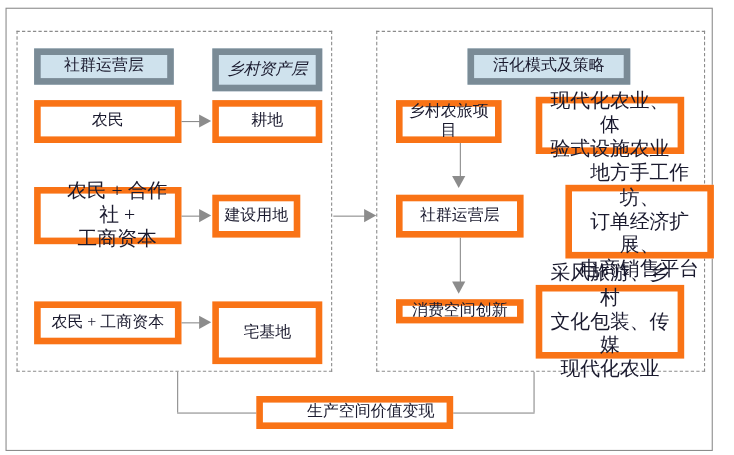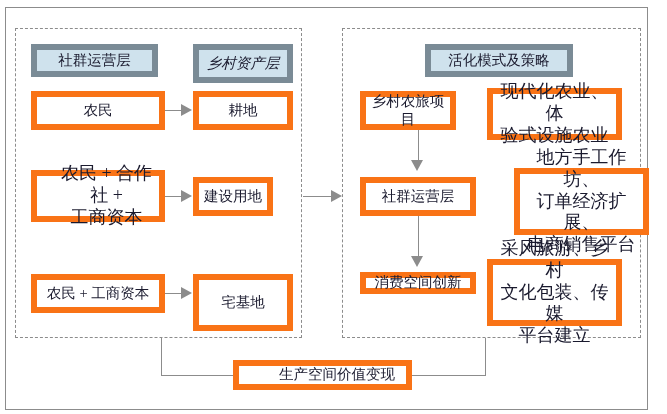--- a/index.html
+++ b/index.html
@@ -108,21 +108,21 @@
   <div class="box multiline" style="left:514px;top:168px;width:135px;height:67px;">地方手工作坊、
 订单经济扩展、
 电商销售平台</div>
 
   <div class="vline" style="left:418px;top:216px;height:45px;"></div>
   <div class="arrow-down" style="left:411px;top:256px;"></div>
 
   <div class="box" style="left:360px;top:272px;width:116px;height:22px;">消费空间创新</div>
   <div class="box multiline" style="left:487px;top:259px;width:135px;height:67px;">采风旅游、乡村
 文化包装、传媒
-平台建立</div>
+现代化农业</div>
 
   <div class="vline" style="left:161px;top:338px;height:37px;"></div>
   <div class="hline" style="left:161px;top:375px;width:73px;"></div>
 
   <div class="vline" style="left:485px;top:338px;height:37px;"></div>
   <div class="hline" style="left:411px;top:375px;width:75px;"></div>
 
   <div class="box" style="left:233px;top:360px;width:179px;height:30px;padding-left:32px;">生产空间价值变现</div>
 
 </div>

